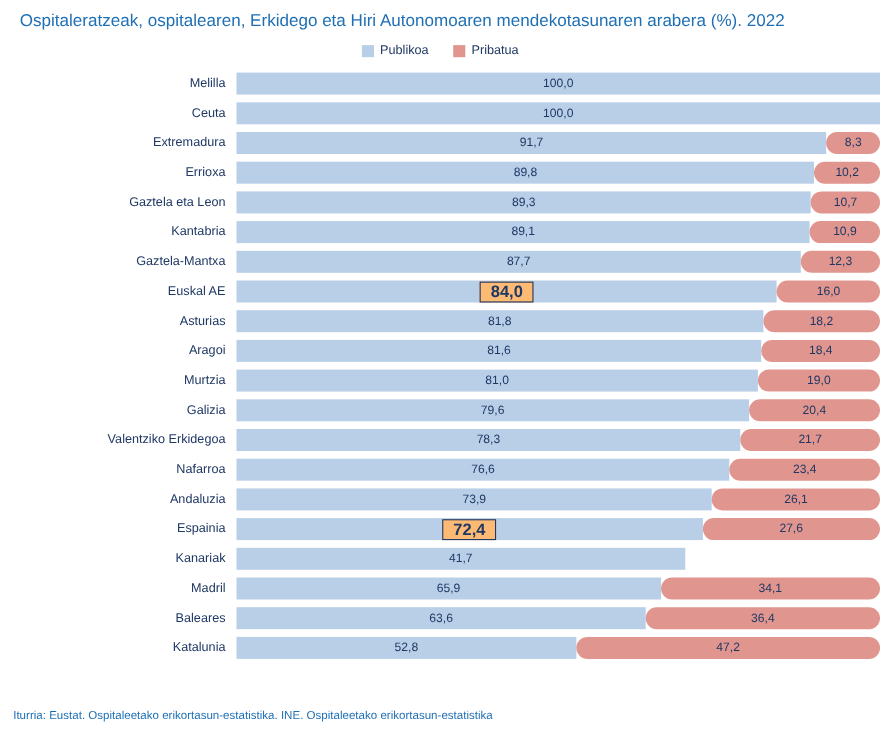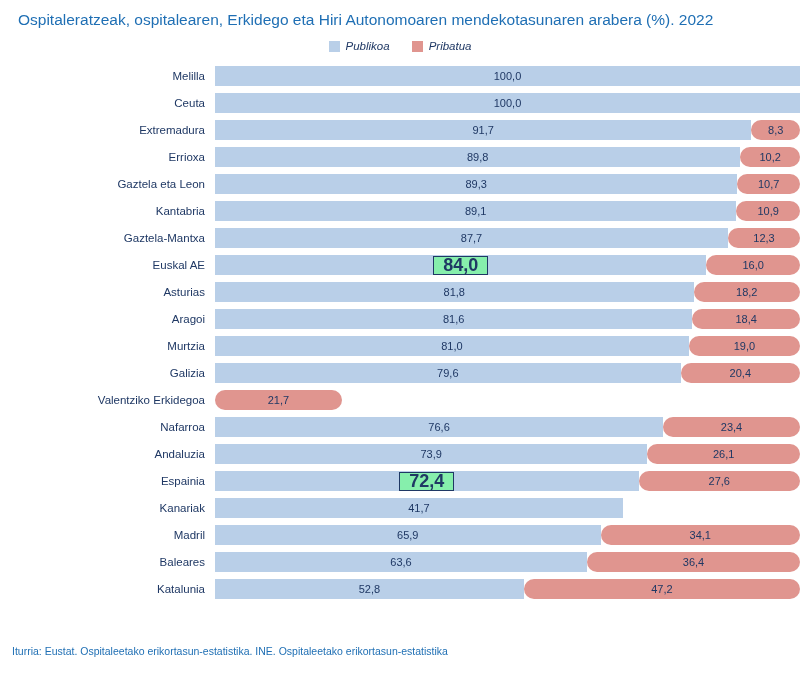--- a/index.html
+++ b/index.html
@@ -28,21 +28,20 @@
     padding: 9px 18px 0 18px;
     font-weight: 400;
   }
   .legend {
     display: flex;
     justify-content: center;
     align-items: center;
     gap: 22px;
     margin-top: 6px;
     height: 18px;
-    font-style: italic;
   }
   .legend-entry {
     display: flex;
     align-items: center;
     gap: 6px;
     font-size: 11.5px;
     color: #1f3864;
   }
   .legend-swatch {
     width: 11px;
@@ -97,22 +96,22 @@
     background: #e0958f;
     border-radius: 10px;
   }
   .seg-value {
     position: relative;
     z-index: 2;
     white-space: nowrap;
   }
   .seg-value.boxed {
     font-weight: bold;
-    font-size: 18px;
-    background: #86efac;
+    font-size: 15px;
+    background: #fdba74;
     border: 1.6px solid #1f3864;
     padding: 1px 9px;
     line-height: 15px;
   }
   .footer {
     position: absolute;
     left: 12px;
     bottom: 26px;
     font-size: 10.5px;
     color: #1f6fb4;
@@ -260,20 +259,23 @@
               <span class="seg-value">79,6</span>
             </div>
             <div class="seg private" style="width: 20.4%;">
               <span class="seg-value">20,4</span>
             </div>
           </div>
         </div>
         <div class="row">
           <div class="cat-label">Valentziko Erkidegoa</div>
           <div class="bar-area">
+            <div class="seg public" style="width: 78.3%;">
+              <span class="seg-value">78,3</span>
+            </div>
             <div class="seg private" style="width: 21.7%;">
               <span class="seg-value">21,7</span>
             </div>
           </div>
         </div>
         <div class="row">
           <div class="cat-label">Nafarroa</div>
           <div class="bar-area">
             <div class="seg public" style="width: 76.6%;">
               <span class="seg-value">76,6</span>

